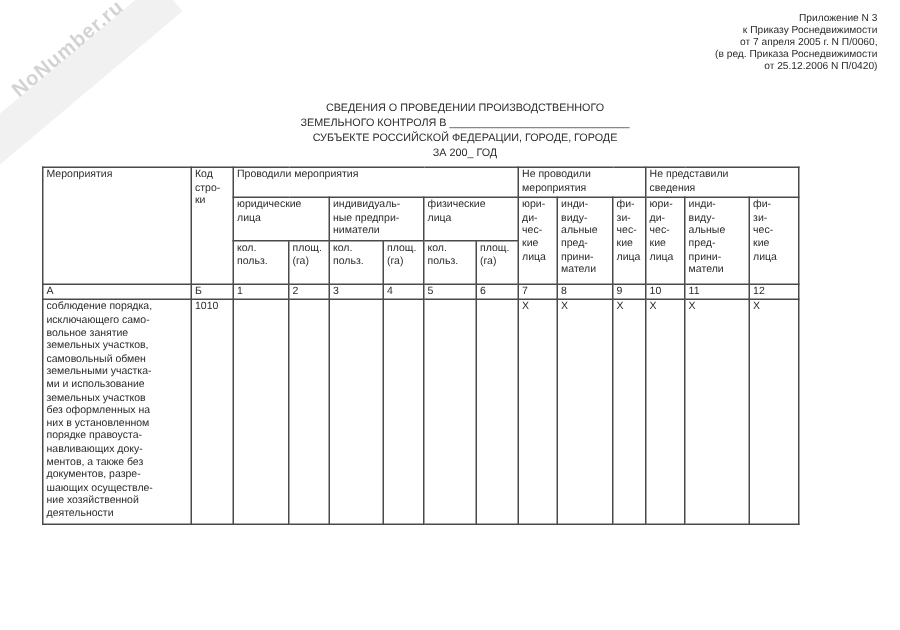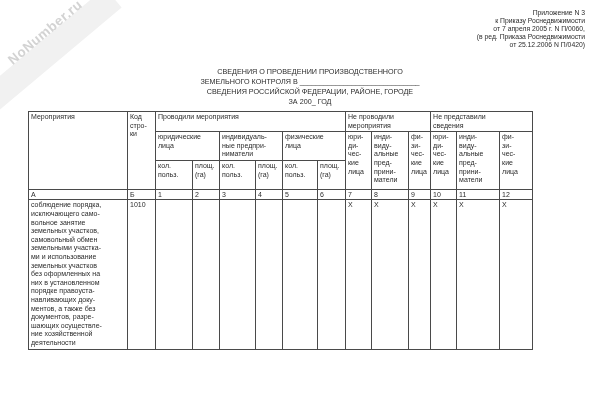--- a/index.html
+++ b/index.html
@@ -59,21 +59,21 @@
 <div class="wm-text">NoNumber.ru</div>
 
 <div class="appendix">Приложение N 3
 к Приказу Роснедвижимости
 от 7 апреля 2005 г. N П/0060,
 (в ред. Приказа Роснедвижимости
 от 25.12.2006 N П/0420)</div>
 
 <div class="doc-title">СВЕДЕНИЯ О ПРОВЕДЕНИИ ПРОИЗВОДСТВЕННОГО
 ЗЕМЕЛЬНОГО КОНТРОЛЯ В ______________________________
-СВЕДЕНИЯ РОССИЙСКОЙ ФЕДЕРАЦИИ, РАЙОНЕ, ГОРОДЕ
+СУБЪЕКТЕ РОССИЙСКОЙ ФЕДЕРАЦИИ, ГОРОДЕ, ГОРОДЕ
 ЗА 200_ ГОД</div>
 
 <table class="report">
   <colgroup>
     <col style="width:99px">
       <col style="width:28px">
     <col style="width:37px">
       <col style="width:27px">
     <col style="width:36px">
       <col style="width:27px">

